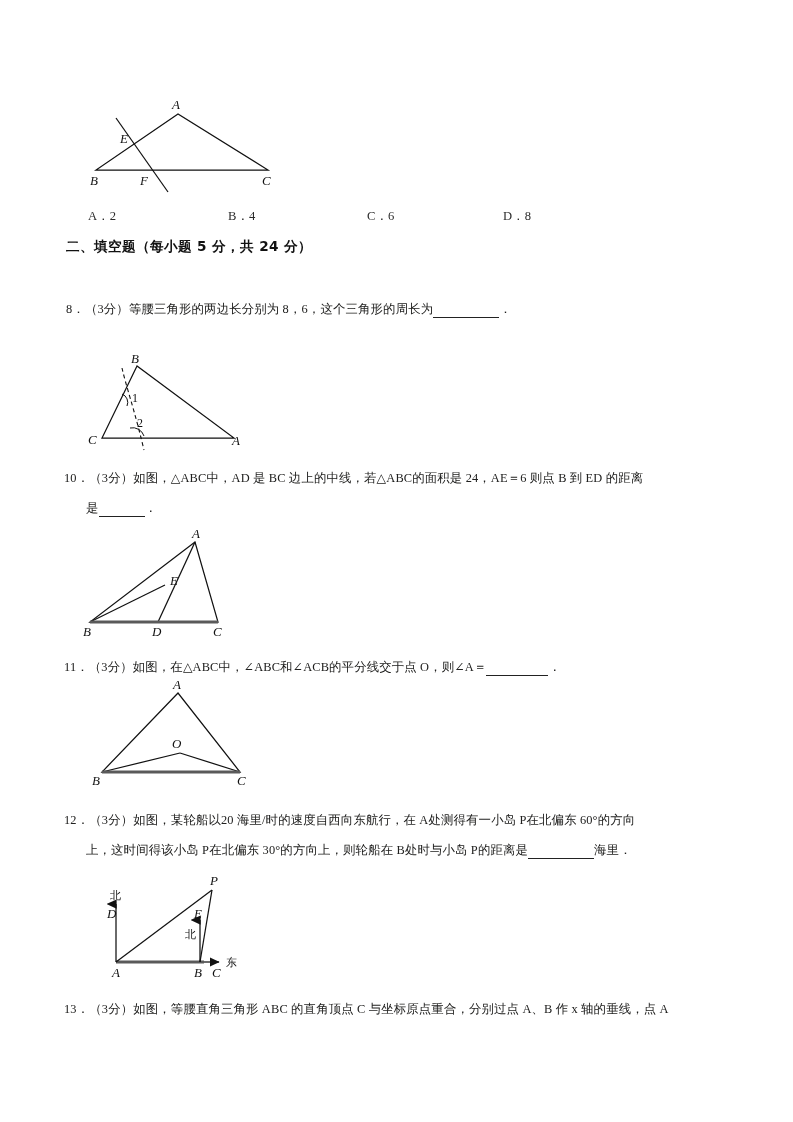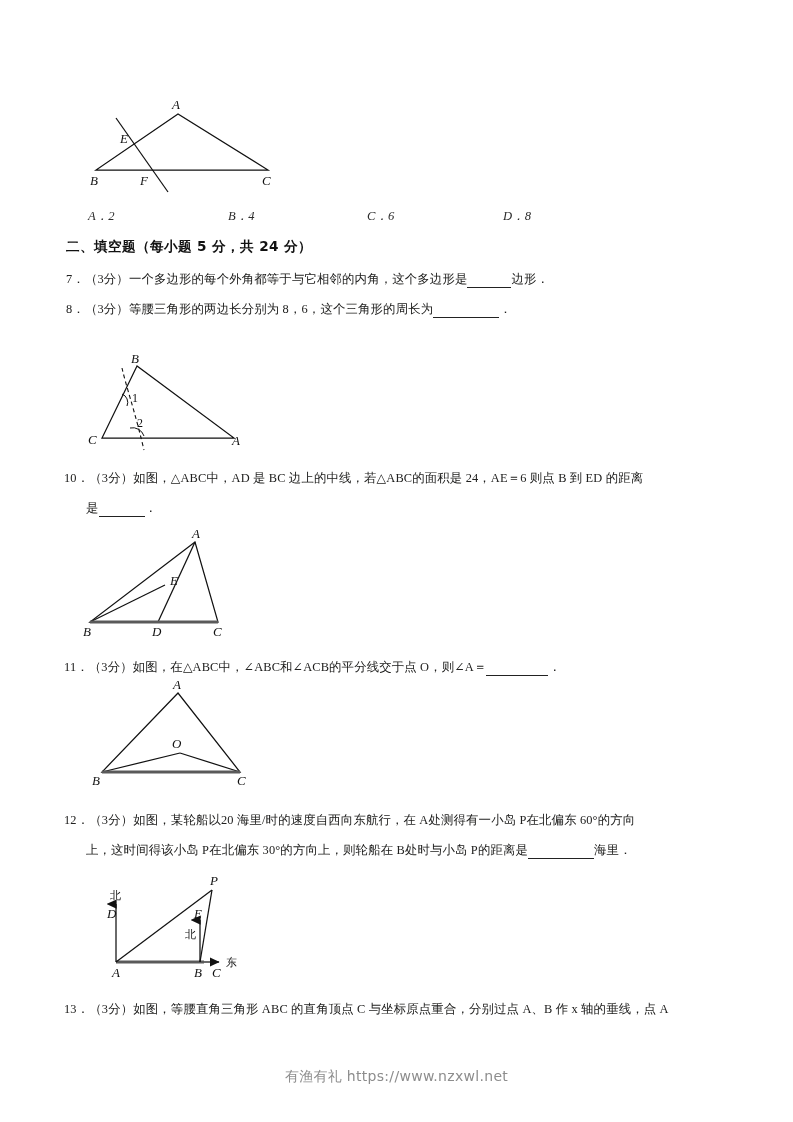--- a/index.html
+++ b/index.html
@@ -36,21 +36,20 @@
     position: absolute;
     left: 66px;
     top: 208px;
     width: 660px;
     font-size: 12.6px;
     color: #2a2a2a;
   }
   .choices span {
     position: absolute;
     white-space: nowrap;
-    font-style: italic;
   }
   .section-head {
     position: absolute;
     left: 66px;
     top: 238px;
     font-size: 13.6px;
     font-weight: bold;
     letter-spacing: 0.4px;
     color: #111;
     font-family: "DejaVu Sans", "Liberation Sans", sans-serif;
@@ -140,23 +139,20 @@
 
   <div class="choices">
     <span style="left:22px;">A．2</span>
     <span style="left:162px;">B．4</span>
     <span style="left:301px;">C．6</span>
     <span style="left:437px;">D．8</span>
   </div>
 
   <div class="section-head">二、填空题（每小题 5 分，共 24 分）</div>
 
-  <div class="qline" style="left:66px; top:271px;">
-    <span>7</span><span>．</span><span>（3分）</span><span>一个多边形的每个外角都等于与它相邻的内角，这个多边形是</span><span class="blank" style="width:44px;">&nbsp;</span><span>边形．</span>
-  </div>
 
   <div class="qline" style="left:66px; top:301px;text-align:center;">
     <span>8</span><span>．</span><span>（3分）</span><span>等腰三角形的两边长分别为 8，6，这个三角形的周长为</span><span class="blank" style="width:66px;">&nbsp;</span><span>．</span>
   </div>
 
 
   <div class="fig" style="left:82px; top:352px; width:170px; height:100px;">
     <svg width="170" height="100" viewBox="0 0 170 100">
 
       <path class="stroke" d="M55 14 L20 86 L152 86 Z"></path>
@@ -252,15 +248,14 @@
       <text class="flabel" x="108" y="105">B</text>
       <text class="flabel" x="126" y="105">C</text>
       <text class="flabel-cn" x="140" y="94">东</text>
     </svg>
   </div>
 
   <div class="qline" style="left:64px; top:1001px;text-align:center;">
     <span>13</span><span>．</span><span>（3分）</span><span>如图，等腰直角三角形 ABC 的直角顶点 C 与坐标原点重合，分别过点 A、B 作 x 轴的垂线，点 A</span>
   </div>
 
-  <div class="watermark">有渔有礼 https://www.nzxwl.net</div>
 
 </div>
 
 </body></html>

